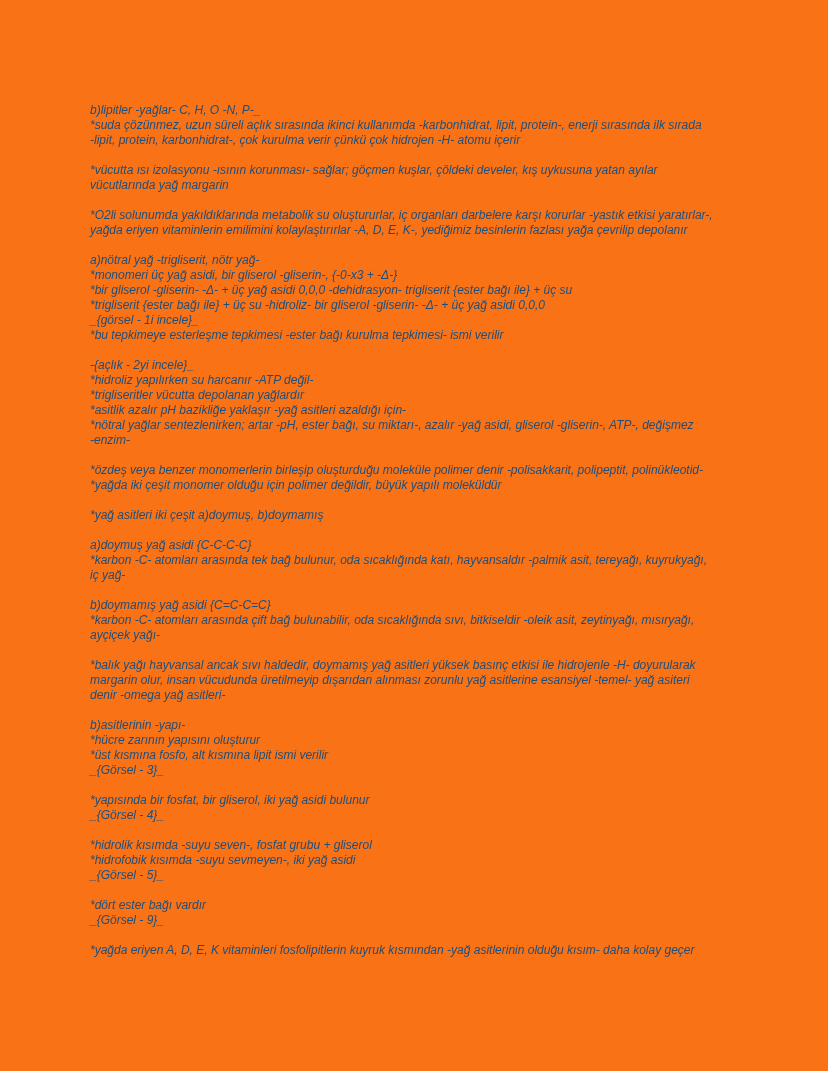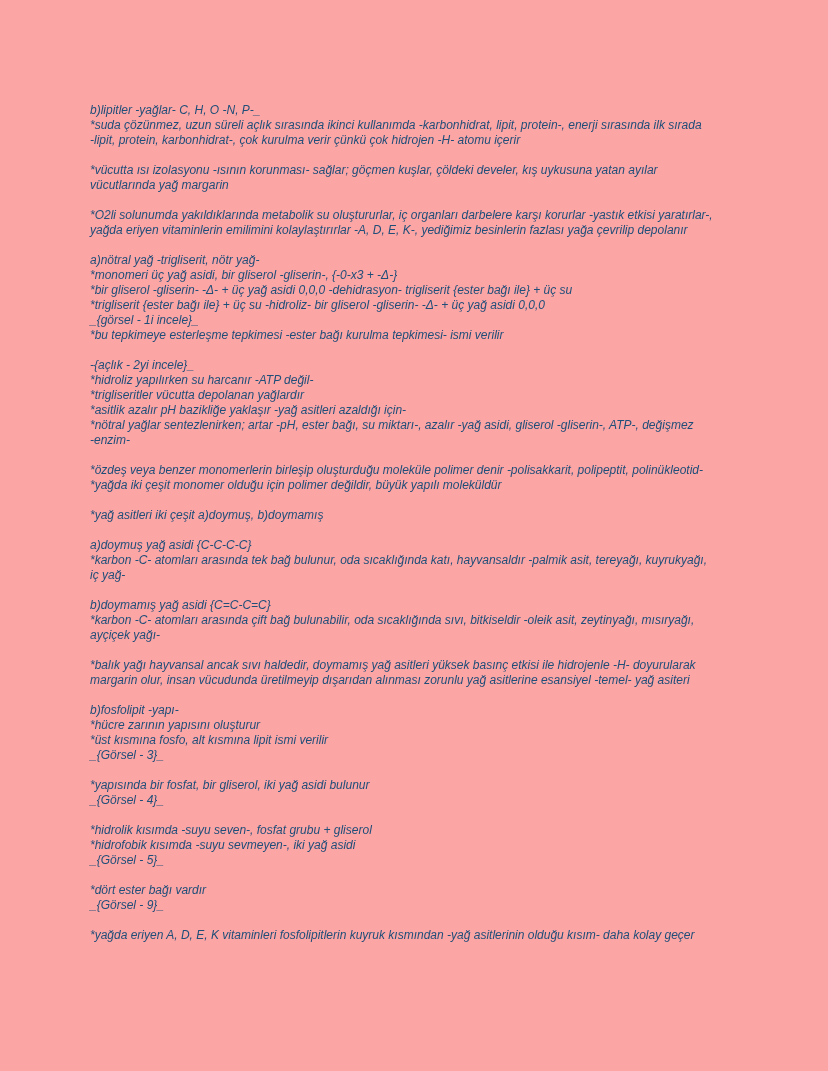--- a/index.html
+++ b/index.html
@@ -10,21 +10,21 @@
   body {
     width: 828px;
     height: 1071px;
     position: relative;
     overflow: hidden;
     font-family: "Liberation Sans", sans-serif;
   }
   .page {
     position: absolute;
     inset: 0;
-    background: #fca5a5;
+    background: #f97316;
   }
   .content {
     position: absolute;
     left: 90px;
     top: 103px;
     width: 716px;
     color: #1f4e79;
     font-style: italic;
     font-size: 12px;
     line-height: 15px;
@@ -84,23 +84,24 @@
         <div class="line">iç yağ-</div>
       </div>
       <div class="para">
         <div class="line">b)doymamış yağ asidi {C=C-C=C}</div>
         <div class="line">*karbon -C- atomları arasında çift bağ bulunabilir, oda sıcaklığında sıvı, bitkiseldir -oleik asit, zeytinyağı, mısıryağı,</div>
         <div class="line">ayçiçek yağı-</div>
       </div>
       <div class="para">
         <div class="line">*balık yağı hayvansal ancak sıvı haldedir, doymamış yağ asitleri yüksek basınç etkisi ile hidrojenle -H- doyurularak</div>
         <div class="line">margarin olur, insan vücudunda üretilmeyip dışarıdan alınması zorunlu yağ asitlerine esansiyel -temel- yağ asiteri</div>
+        <div class="line">denir -omega yağ asitleri-</div>
       </div>
       <div class="para">
-        <div class="line">b)fosfolipit -yapı-</div>
+        <div class="line">b)asitlerinin -yapı-</div>
         <div class="line">*hücre zarının yapısını oluşturur</div>
         <div class="line">*üst kısmına fosfo, alt kısmına lipit ismi verilir</div>
         <div class="line">_{Görsel - 3}_</div>
       </div>
       <div class="para">
         <div class="line">*yapısında bir fosfat, bir gliserol, iki yağ asidi bulunur</div>
         <div class="line">_{Görsel - 4}_</div>
       </div>
       <div class="para">
         <div class="line">*hidrolik kısımda -suyu seven-, fosfat grubu + gliserol</div>

